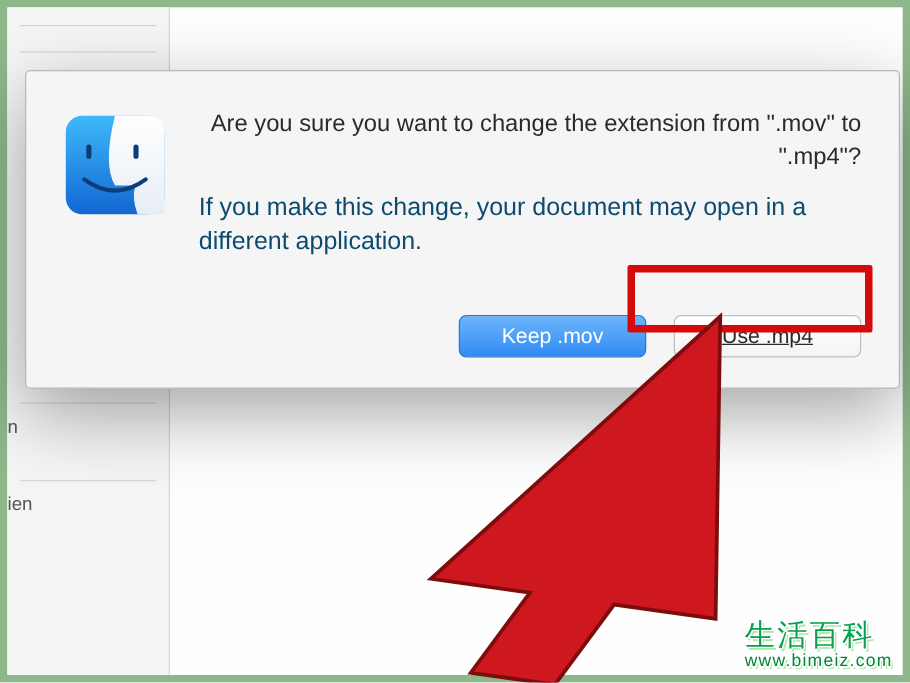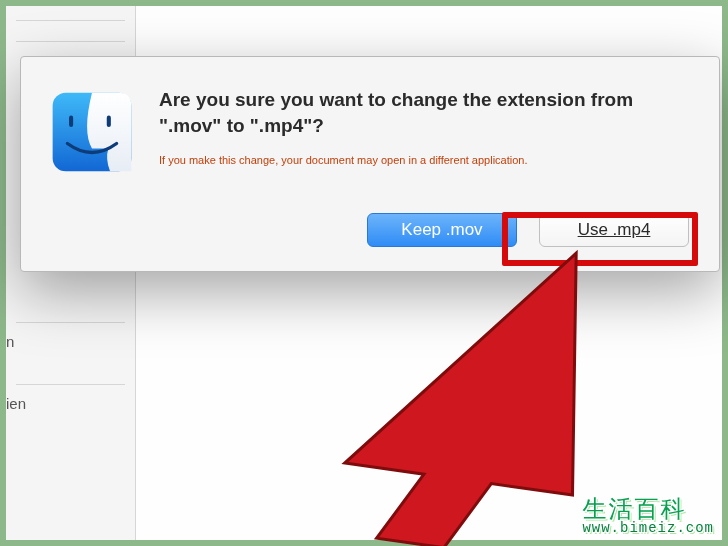--- a/index.html
+++ b/index.html
@@ -44,30 +44,31 @@
       gap: 26px;
     }
     .finder-icon {
       width: 82px; height: 82px; flex: 0 0 82px;
       position: relative;
       margin-top: 4px;
     }
     .finder-icon svg { width: 100%; height: 100%; display: block; }
     .sheet-text { flex: 1; }
     .sheet-title {
-      font-weight: 700;
+      font-weight: 400;
       font-size: 19px;
       line-height: 1.35;
       color: #2b2b2b;
       margin-bottom: 10px;
+      text-align: right;
     }
     .sheet-msg {
-      font-size: 11px;
+      font-size: 20px;
       line-height: 1.35;
-      color: #c2410c;
+      color: #0c4a6e;
       margin-bottom: 30px;
       margin-top: 15px;
     }
     .btn-row {
       display: flex;
       justify-content: flex-end;
       gap: 22px;
     }
     .btn {
       min-width: 150px;
@@ -116,21 +117,20 @@
       text-shadow:
         -1px -1px 0 #fff, 1px -1px 0 #fff, -1px 1px 0 #fff, 1px 1px 0 #fff,
         2px 2px 0 #aaeaa0;
       pointer-events: none;
       font-family: "PingFang SC", "Microsoft YaHei", sans-serif;
     }
     .watermark .url {
       font-size: 14px;
       letter-spacing: 1px;
       color: #06823e;
-      font-family: Liberation Mono, monospace;
     }
   </style>
 </head>
 <body>
 
 <div class="frame">
   <div class="bg-window">
     <div class="bg-sidebar">
       <div class="sep"></div>
       <div class="sep" style="margin-top:20px"></div>

